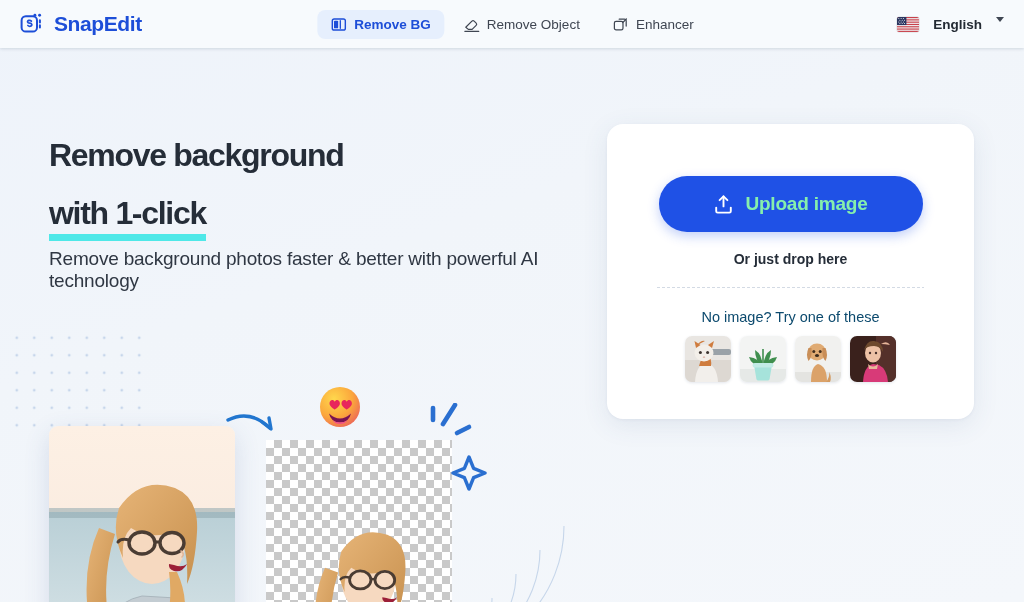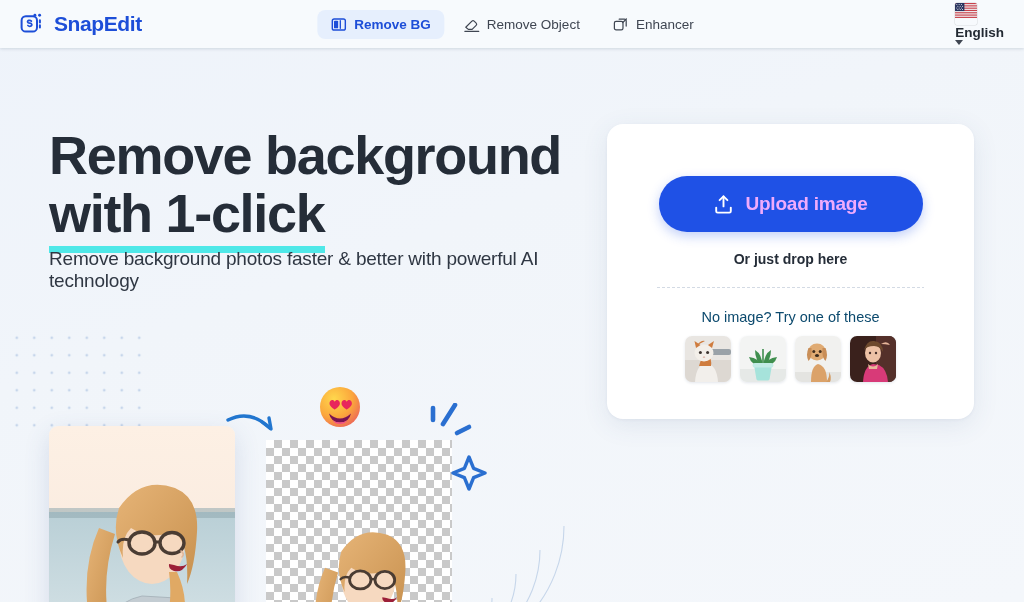--- a/index.html
+++ b/index.html
@@ -51,23 +51,22 @@
   }
   .nav-item .ic { display: flex; width: 17px; height: 17px; flex: 0 0 17px; }
   .nav-item.active {
     background: #e6effd;
     color: #1d4ed8;
     font-weight: bold;
   }
 
   .lang {
     margin-left: auto;
-    display: flex; align-items: flex-start; gap: 0;
+    display: flex; align-items: flex-start; gap: 14px;
     cursor: pointer;
-    flex-direction: column;
   }
   .flag {
     width: 22px; height: 15px; flex: 0 0 22px;
     border-radius: 2px; overflow: hidden;
     box-shadow: 0 0 0 .5px rgba(0,0,0,.12);
   }
   .lang-label { font-size: 13.5px; font-weight: bold; color: #232a33; }
   .caret {
     width: 0; height: 0;
     border-left: 4.5px solid transparent;
@@ -81,21 +80,21 @@
   .dots-deco {
     position: absolute; left: 8px; top: 281px;
     width: 134px; height: 104px;
     background-image: radial-gradient(#c4d4ea 1.35px, transparent 1.6px);
     background-size: 17.5px 17.5px;
     opacity: .95;
   }
 
   .hero-text { position: absolute; left: 49px; top: 78px; width: 560px; }
   .headline {
-    font-size: 54px; line-height: 58px;
+    font-size: 32px; line-height: 58px;
     font-weight: bold; letter-spacing: -1.3px;
     color: #252d38;
   }
   .hl-underline {
     display: inline;
     background-image: linear-gradient(#4fe8e8, #4fe8e8);
     background-repeat: no-repeat;
     background-size: 100% 7px;
     background-position: 0 100%;
     padding-bottom: 10px;
@@ -115,21 +114,21 @@
     border-radius: 16px;
     box-shadow: 0 6px 26px rgba(60,85,130,.10), 0 1px 3px rgba(60,85,130,.06);
     display: flex; flex-direction: column; align-items: center;
   }
   .upload-btn {
     margin-top: 52px;
     width: 264px; height: 56px;
     border: none;
     border-radius: 28px;
     background: #1f51e6;
-    color: #f0abfc;
+    color: #86efac;
     font-family: inherit;
     font-size: 19px; font-weight: bold;
     letter-spacing: -.2px;
     display: flex; align-items: center; justify-content: center; gap: 11px;
     cursor: pointer;
     box-shadow: 0 4px 12px rgba(31,81,230,.28);
   }
   .upload-btn .ic { width: 21px; height: 21px; flex: 0 0 21px; display: flex; }
   .drop-hint {
     margin-top: 19px;

